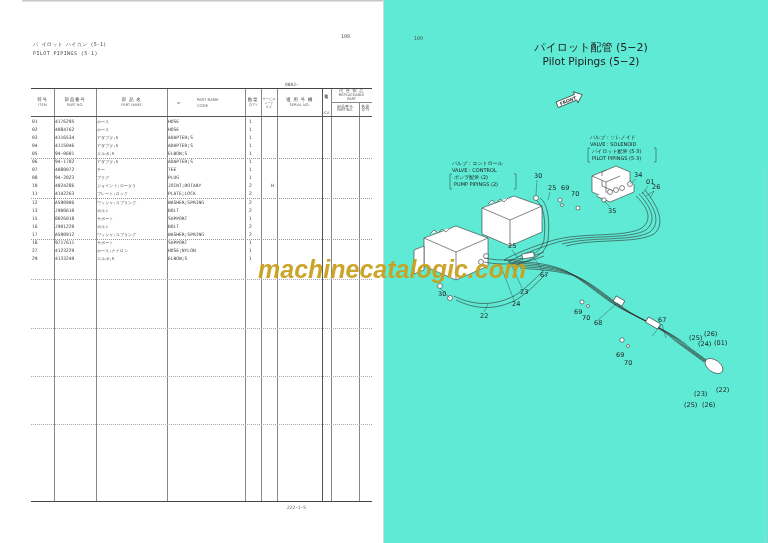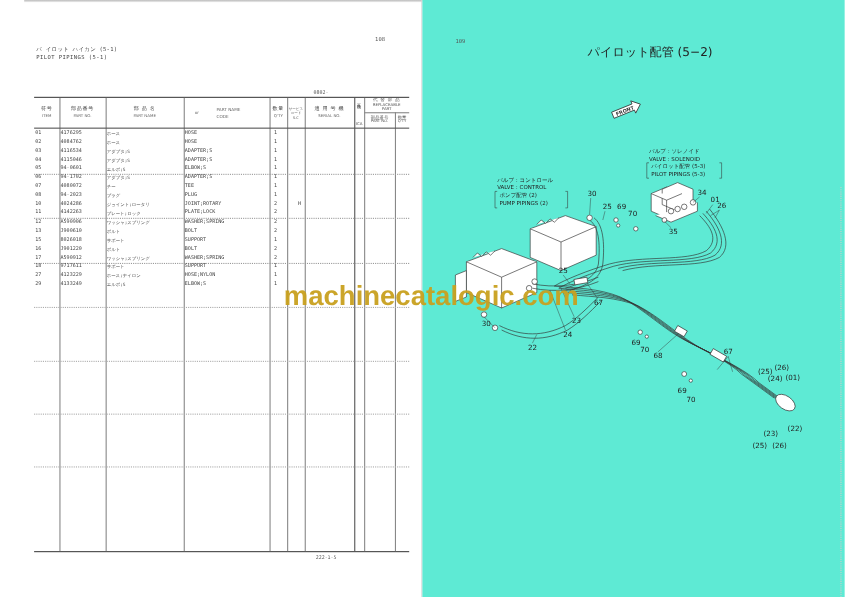--- a/index.html
+++ b/index.html
@@ -49,21 +49,21 @@
   .right-page { position: absolute; left: 384px; top: 0; width: 384px; height: 543px; background: #5eead4; }
   .page-no-right { position: absolute; left: 30px; top: 35px; font-size: 5px; color: #555; font-family: "DejaVu Sans Mono", monospace; }
   .title-jp-right { position: absolute; left: 0; width: 384px; top: 40px; text-align: center; font-size: 11px; color: #222; padding-left: 30px; }
   .title-en-right { position: absolute; left: 0; width: 384px; top: 55px; text-align: center; font-size: 10.5px; color: #222; padding-left: 30px; font-family: "DejaVu Sans", sans-serif; }
   .diagram { position: absolute; left: 0; top: 0; width: 384px; height: 543px; }
   .callout { font-family: "DejaVu Sans", sans-serif; font-size: 6.5px; fill: #222; }
   .note { font-family: "DejaVu Sans", sans-serif; font-size: 5px; fill: #222; }
   .right-edge-line { position: absolute; left: 764px; top: 170px; width: 1px; height: 373px; border-left: 1px dotted #ccc; }
 
   
-  .watermark { position: absolute; left: 258px; top: 255px; font-family: "Liberation Sans", sans-serif; font-weight: bold; font-size: 25px; color: #c9a11f; letter-spacing: 0px; white-space: nowrap; opacity: 0.95; }
+  .watermark { position: absolute; left: 258px; top: 255px; font-family: "Liberation Sans", sans-serif; font-weight: bold; font-size: 25px; color: #c9a11f; letter-spacing: 0px; white-space: nowrap; opacity: 0.95; font-style: italic; }
 </style>
 </head>
 <body>
 
 <div class="spread">
 
   <div class="left-page">
     <div class="left-page-edge"></div>
     <div class="left-page-right-edge"></div>
 
@@ -291,20 +291,21 @@
         <div class="blank-sep" style="top:307px"></div>
       </div>
     </div>
 
     <div class="footer-code">222-1-5</div>
   </div>
 
   <div class="right-page">
     <div class="page-no-right">109</div>
     <div class="title-jp-right">パイロット配管 (5−2)</div>
+    <div class="title-en-right">Pilot Pipings (5−2)</div>
 
     <svg class="diagram" viewBox="0 0 384 543">
 
       <g transform="translate(172,102) rotate(-22)">
         <path d="M0,0 L20,0 L20,-3 L27,3 L20,9 L20,6 L0,6 Z" fill="#fff" stroke="#333" stroke-width="0.7"></path>
         <text x="3" y="5" font-size="4.5" font-weight="bold" fill="#333" font-family="DejaVu Sans, sans-serif">FRONT</text>
       </g>
 
       <g>
         <text class="note" x="206" y="139">バルブ：ソレノイド</text>

